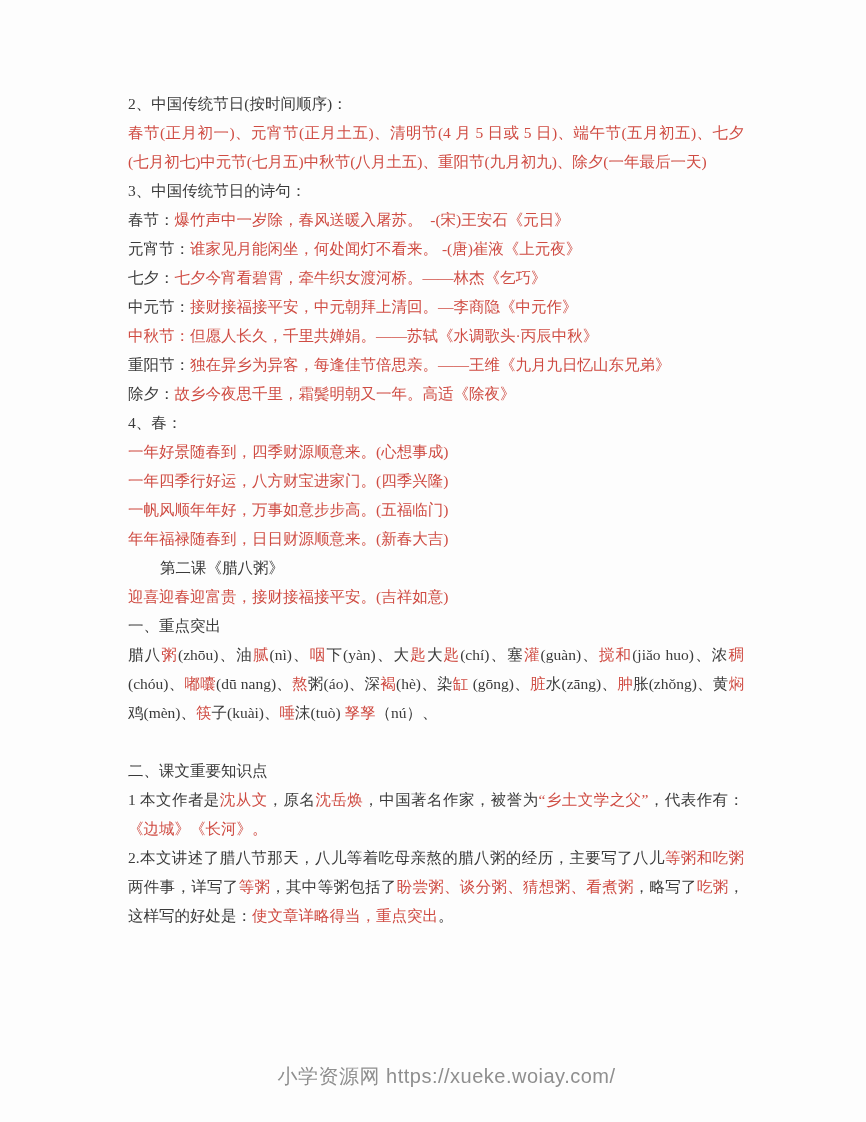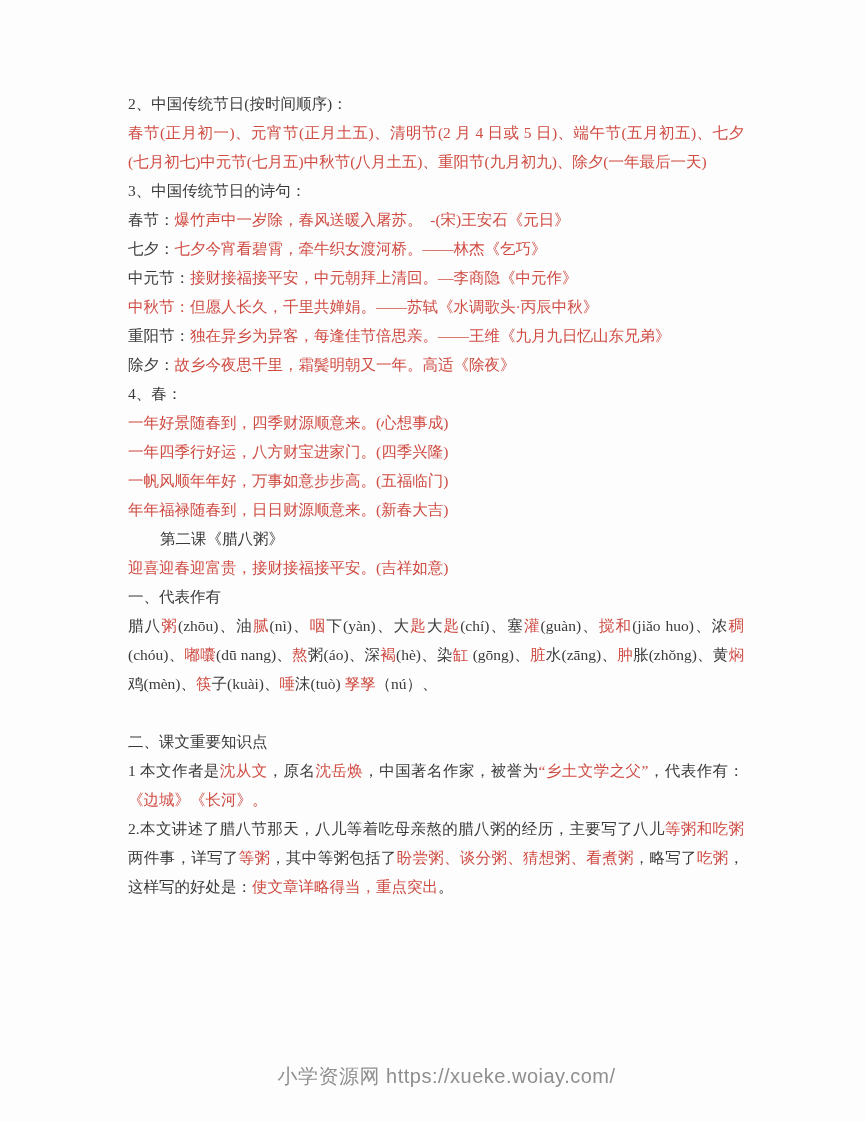--- a/index.html
+++ b/index.html
@@ -34,36 +34,37 @@
     color:var(--muted,#8f8f8f);
     letter-spacing:0.5px;
   }
 </style>
 </head>
 <body>
 
 <div class="page">
   <main class="doc">
       <p class="line"><span class="seg-k">2、中国传统节日(按时间顺序)：</span></p>
-      <p class="line"><span class="seg-r">春节(正月初一)、元宵节(正月土五)、清明节(2 月 4 日或 5 日)、端午节(五月初五)、七夕(七月初七)中元节(七月五)中秋节(八月土五)、重阳节(九月初九)、除夕(一年最后一天)</span></p>
+      <p class="line"><span class="seg-r">春节(正月初一)、元宵节(正月土五)、清明节(4 月 5 日或 5 日)、端午节(五月初五)、七夕(七月初七)中元节(七月五)中秋节(八月土五)、重阳节(九月初九)、除夕(一年最后一天)</span></p>
       <p class="line"><span class="seg-k">3、中国传统节日的诗句：</span></p>
       <p class="line"><span class="seg-k">春节：</span><span class="seg-r">爆竹声中一岁除，春风送暖入屠苏。  -(宋)王安石《元日》</span></p>
+      <p class="line"><span class="seg-k">元宵节：</span><span class="seg-r">谁家见月能闲坐，何处闻灯不看来。 -(唐)崔液《上元夜》</span></p>
       <p class="line"><span class="seg-k">七夕：</span><span class="seg-r">七夕今宵看碧霄，牵牛织女渡河桥。——林杰《乞巧》</span></p>
       <p class="line"><span class="seg-k">中元节：</span><span class="seg-r">接财接福接平安，中元朝拜上清回。—李商隐《中元作》</span></p>
       <p class="line"><span class="seg-r">中秋节：</span><span class="seg-r">但愿人长久，千里共婵娟。——苏轼《水调歌头·丙辰中秋》</span></p>
       <p class="line"><span class="seg-k">重阳节：</span><span class="seg-r">独在异乡为异客，每逢佳节倍思亲。——王维《九月九日忆山东兄弟》</span></p>
       <p class="line"><span class="seg-k">除夕：</span><span class="seg-r">故乡今夜思千里，霜鬓明朝又一年。高适《除夜》</span></p>
       <p class="line"><span class="seg-k">4、春：</span></p>
       <p class="line"><span class="seg-r">一年好景随春到，四季财源顺意来。(心想事成)</span></p>
       <p class="line"><span class="seg-r">一年四季行好运，八方财宝进家门。(四季兴隆)</span></p>
       <p class="line"><span class="seg-r">一帆风顺年年好，万事如意步步高。(五福临门)</span></p>
       <p class="line"><span class="seg-r">年年福禄随春到，日日财源顺意来。(新春大吉)</span></p>
       <p class="line indent"><span class="seg-k">第二课《腊八粥》</span></p>
       <p class="line"><span class="seg-r">迎喜迎春迎富贵，接财接福接平安。(吉祥如意)</span></p>
-      <p class="line"><span class="seg-k">一、代表作有</span></p>
+      <p class="line"><span class="seg-k">一、重点突出</span></p>
       <p class="line"><span class="seg-k">腊八</span><span class="seg-r">粥</span><span class="seg-k">(zhōu)、油</span><span class="seg-r">腻</span><span class="seg-k">(nì)、</span><span class="seg-r">咽</span><span class="seg-k">下(yàn)、大</span><span class="seg-r">匙</span><span class="seg-k">大</span><span class="seg-r">匙</span><span class="seg-k">(chí)、塞</span><span class="seg-r">灌</span><span class="seg-k">(guàn)、</span><span class="seg-r">搅和</span><span class="seg-k">(jiǎo huo)、浓</span><span class="seg-r">稠</span><span class="seg-k">(chóu)、</span><span class="seg-r">嘟囔</span><span class="seg-k">(dū nang)、</span><span class="seg-r">熬</span><span class="seg-k">粥(áo)、深</span><span class="seg-r">褐</span><span class="seg-k">(hè)、染</span><span class="seg-r">缸</span><span class="seg-k"> (gōng)、</span><span class="seg-r">脏</span><span class="seg-k">水(zāng)、</span><span class="seg-r">肿</span><span class="seg-k">胀(zhǒng)、黄</span><span class="seg-r">焖</span><span class="seg-k">鸡(mèn)、</span><span class="seg-r">筷</span><span class="seg-k">子(kuài)、</span><span class="seg-r">唾</span><span class="seg-k">沫(tuò) </span><span class="seg-r">孥孥</span><span class="seg-k">（nú）、</span></p>
       <p class="line blank"></p>
       <p class="line"><span class="seg-k">二、课文重要知识点</span></p>
       <p class="line"><span class="seg-k">1 本文作者是</span><span class="seg-r">沈从文</span><span class="seg-k">，原名</span><span class="seg-r">沈岳焕</span><span class="seg-k">，中国著名作家，被誉为</span><span class="seg-r">“乡土文学之父”</span><span class="seg-k">，代表作有：</span><span class="seg-r">《边城》《长河》。</span></p>
       <p class="line"><span class="seg-k">2.本文讲述了腊八节那天，八儿等着吃母亲熬的腊八粥的经历，主要写了八儿</span><span class="seg-r">等粥和吃粥</span><span class="seg-k">两件事，详写了</span><span class="seg-r">等粥</span><span class="seg-k">，其中等粥包括了</span><span class="seg-r">盼尝粥、谈分粥、猜想粥、看煮粥</span><span class="seg-k">，略写了</span><span class="seg-r">吃粥</span><span class="seg-k">，这样写的好处是：</span><span class="seg-r">使文章详略得当，重点突出</span><span class="seg-k">。</span></p>
     </main>
   <footer class="footer">
     <span>小学资源网 https://xueke.woiay.com/</span>
   </footer>
 </div>

